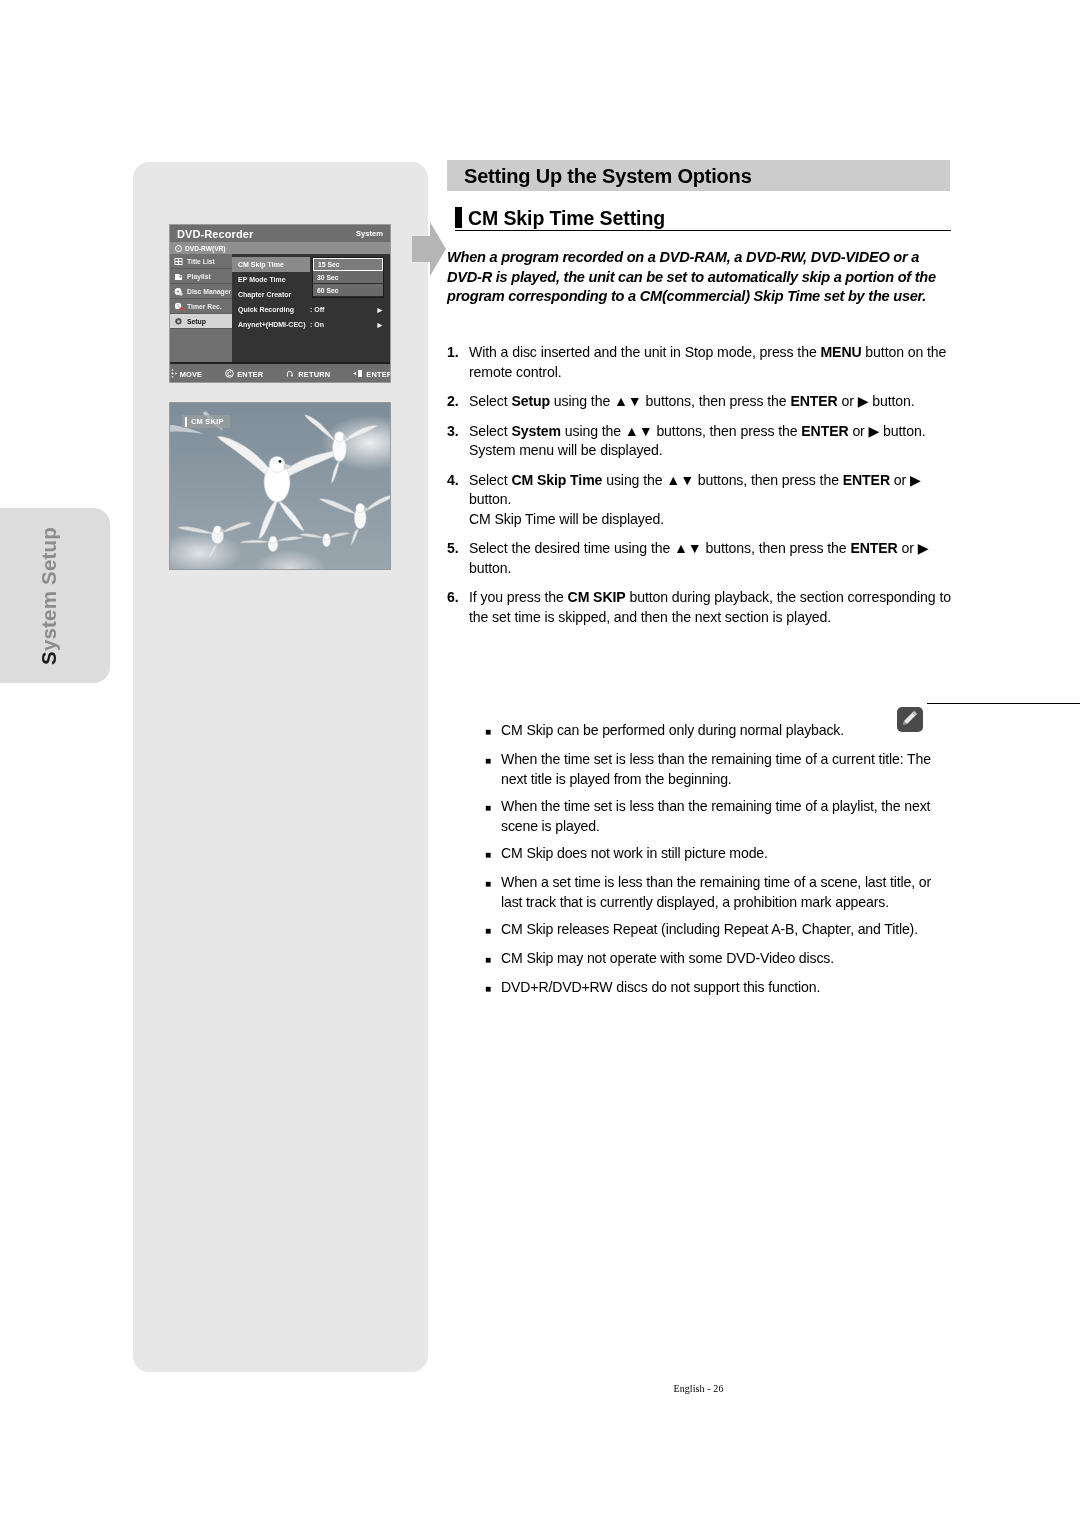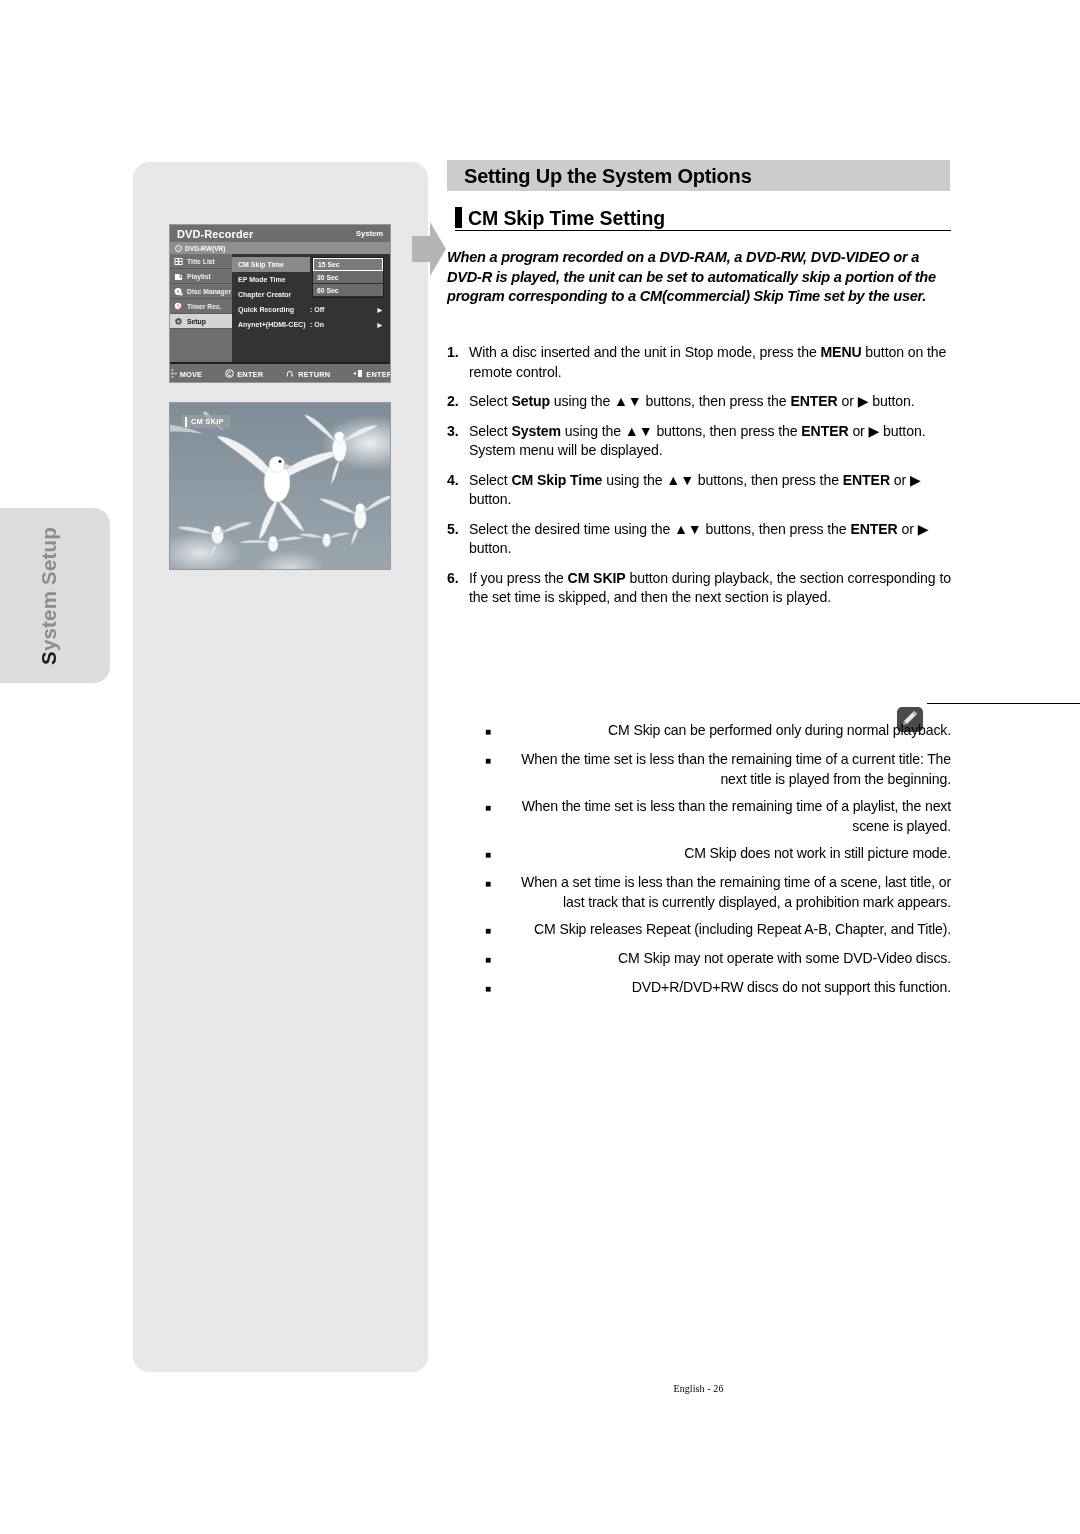--- a/index.html
+++ b/index.html
@@ -377,21 +377,21 @@
     font-size: 14.1px;
     line-height: 19.5px;
     letter-spacing: -.15px;
   }
   .note-item .bullet {
     width: 16px;
     flex: none;
     font-size: 10px;
     line-height: 21px;
   }
-  .note-item .n-txt { flex: 1; text-align: right; }
+  .note-item .n-txt { flex: 1; }
 
   
   #footer {
     position: absolute;
     left: 447px;
     top: 1383px;
     width: 503px;
     text-align: center;
     font-size: 10px;
     letter-spacing: .1px;
@@ -635,21 +635,21 @@
     <div class="step">
       <span class="num">2.</span>
       <span class="txt"><span>Select </span><b>Setup</b><span> using the ▲▼ buttons, then press the </span><b>ENTER</b><span> or ▶ button.</span></span>
     </div>
     <div class="step">
       <span class="num">3.</span>
       <span class="txt"><span>Select </span><b>System</b><span> using the ▲▼ buttons, then press the </span><b>ENTER</b><span> or ▶ button.</span><span class="sub">System menu will be displayed.</span></span>
     </div>
     <div class="step">
       <span class="num">4.</span>
-      <span class="txt"><span>Select </span><b>CM Skip Time</b><span> using the ▲▼ buttons, then press the </span><b>ENTER</b><span> or ▶ button.</span></span>
+      <span class="txt"><span>Select </span><b>CM Skip Time</b><span> using the ▲▼ buttons, then press the </span><b>ENTER</b><span> or ▶ button.</span><span class="sub">CM Skip Time will be displayed.</span></span>
     </div>
     <div class="step">
       <span class="num">5.</span>
       <span class="txt"><span>Select the desired time using the ▲▼ buttons, then press the </span><b>ENTER</b><span> or ▶ button.</span></span>
     </div>
     <div class="step">
       <span class="num">6.</span>
       <span class="txt"><span>If you press the </span><b>CM SKIP</b><span> button during playback, the section corresponding to the set time is skipped, and then the next section is played.</span></span>
     </div>
   </div>

